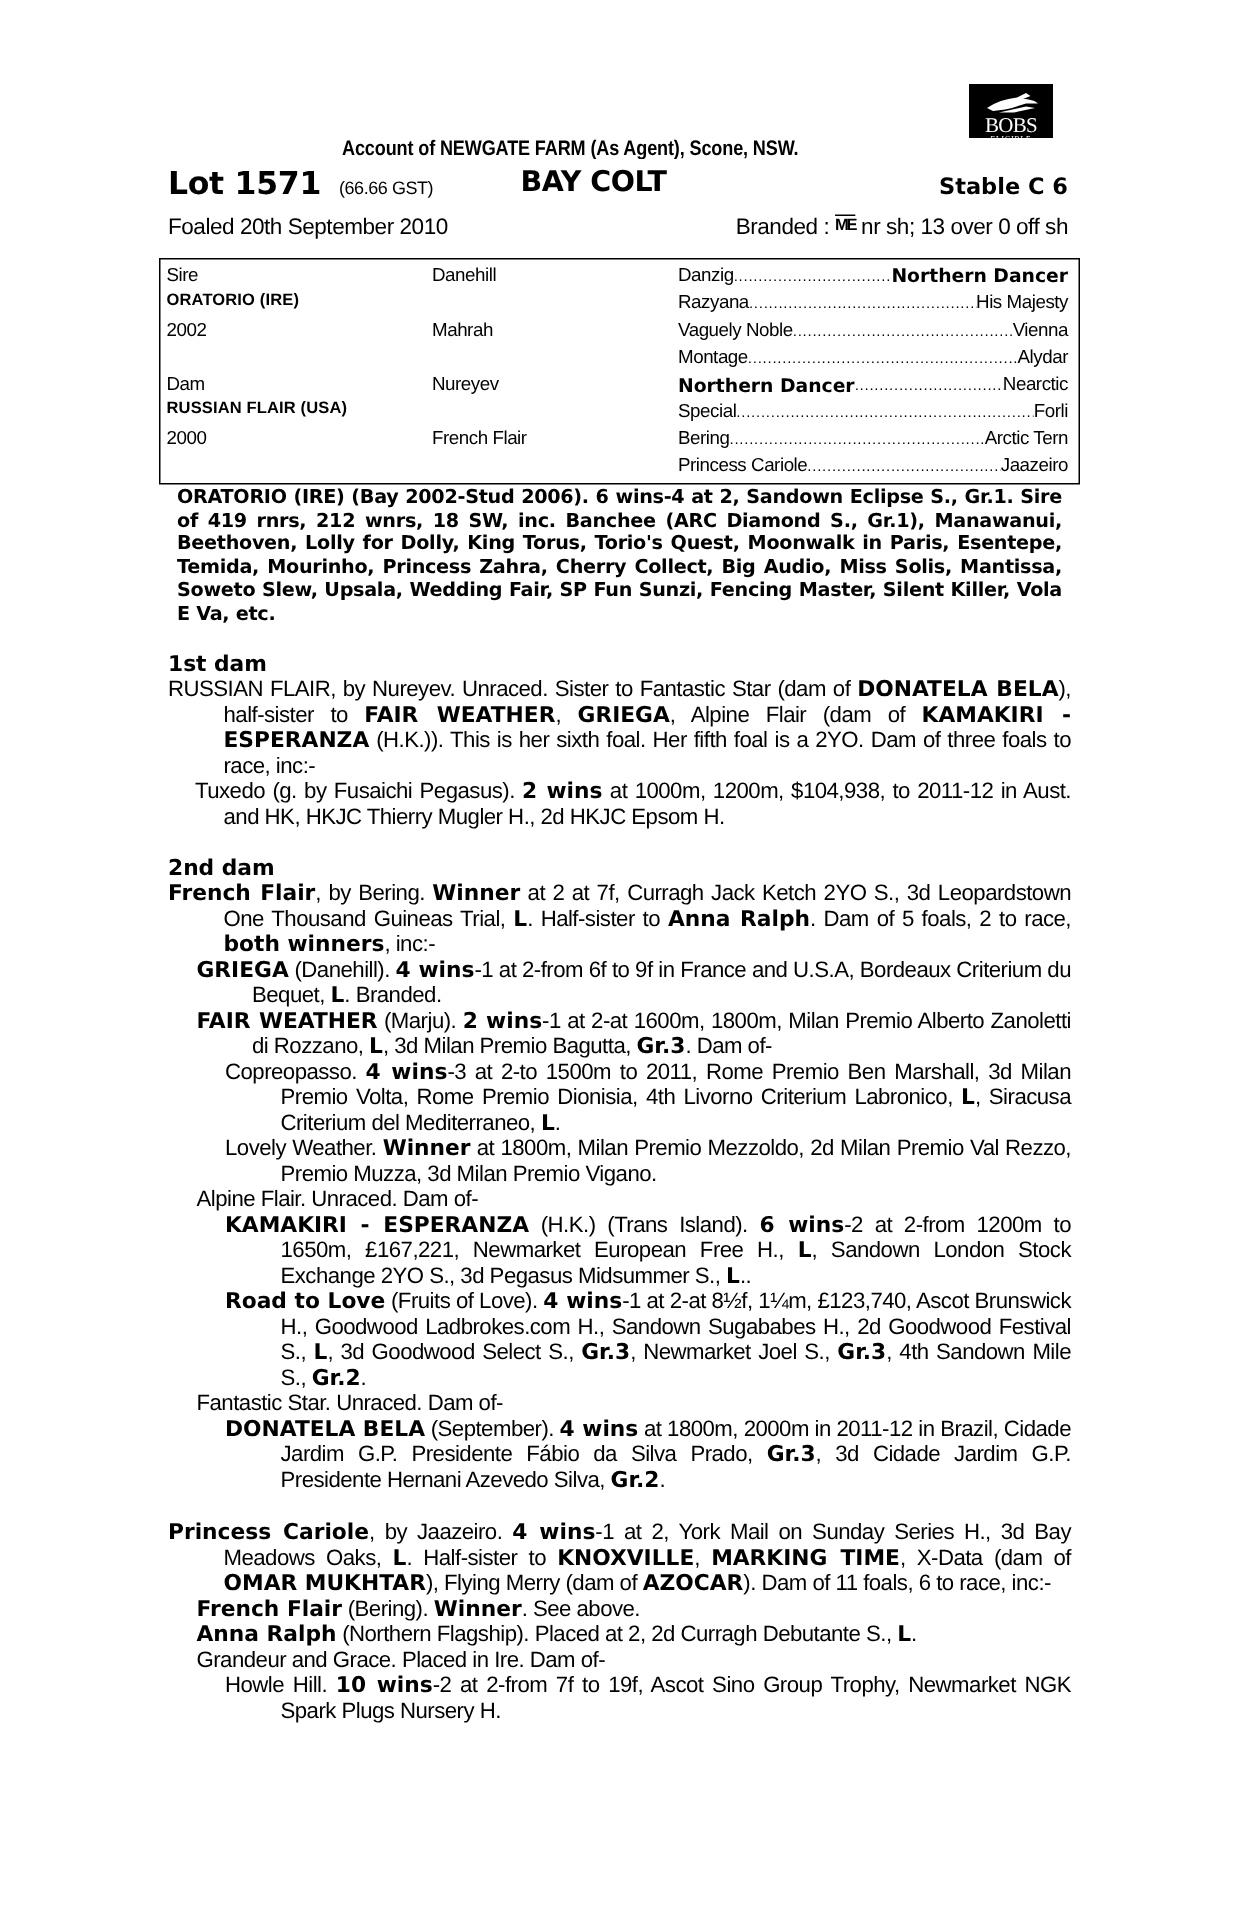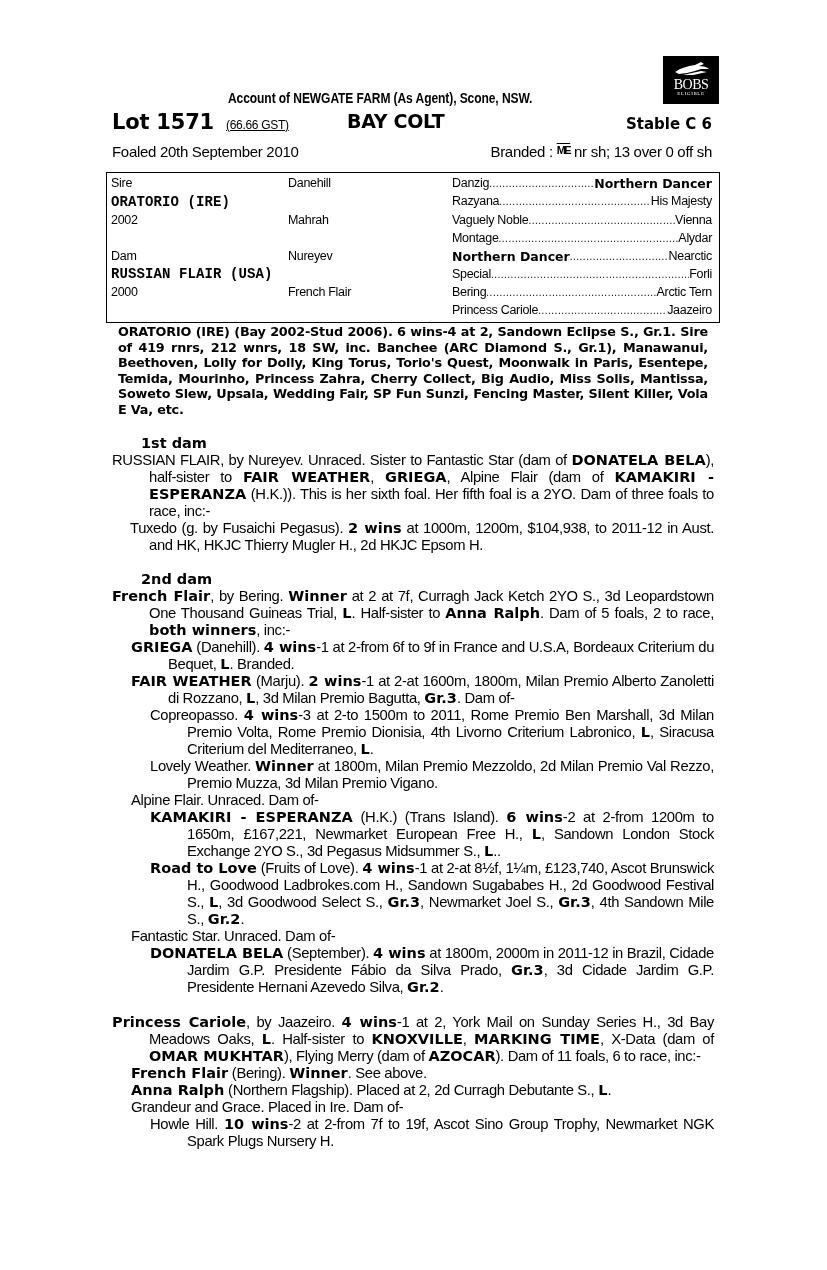--- a/index.html
+++ b/index.html
@@ -1,49 +1,49 @@
 <!DOCTYPE html>
 <html><head>
 <meta charset="utf-8">
 <style>
   html, body { margin: 0; padding: 0; background: #ffffff; }
   body { width: 827px; height: 1270px; position: relative; overflow: hidden; color: #000; font-family: "Liberation Sans", sans-serif; }
   .page { position: absolute; left: 0; top: 0; width: 827px; height: 1270px; }
 
-  .logo { position: absolute; left: 663px; top: 56px; width: 56px; height: 48px; background: #000; color: #fff; text-align: center; }
+  .logo { position: absolute; left: 646px; top: 56px; width: 56px; height: 36px; background: #000; color: #fff; text-align: center; }
   .logo svg { display: block; margin: 4px auto 0; }
   .logo .logo-main { font-family: "Liberation Serif", serif; font-size: 14px; line-height: 13px; letter-spacing: -0.5px; }
   .logo .logo-sub { font-family: "Liberation Serif", serif; font-size: 5px; letter-spacing: 0.6px; line-height: 6px; }
 
   .account { position: absolute; left: 228px; top: 90px; font-family: "Liberation Sans", sans-serif; font-weight: bold; font-size: 14px; transform: scaleX(0.86); transform-origin: left top; white-space: nowrap; letter-spacing: -0.1px; }
 
   .lot-line { position: absolute; left: 112px; top: 110px; width: 600px; height: 26px; white-space: nowrap; }
   .lot-title { position: absolute; left: 0; top: 0; font-family: "DejaVu Sans", sans-serif; font-weight: bold; font-size: 21px; letter-spacing: -0.2px; }
-  .lot-gst { position: absolute; left: 114px; top: 8px; font-size: 12px; letter-spacing: -0.3px; text-decoration: underline; }
+  .lot-gst { position: absolute; left: 114px; top: 8px; font-size: 12px; letter-spacing: -0.3px; }
   .lot-sex { position: absolute; left: 235px; top: 0; font-family: "DejaVu Sans", sans-serif; font-weight: bold; font-size: 19px; letter-spacing: -0.3px; }
   .lot-stable { position: absolute; right: 0; top: 5px; font-family: "DejaVu Sans", sans-serif; font-weight: bold; font-size: 15px; }
 
   .foaled { position: absolute; left: 112px; top: 143px; font-size: 15px; letter-spacing: -0.3px; white-space: nowrap; }
   .branded { position: absolute; right: 115px; top: 143px; font-size: 15px; letter-spacing: -0.3px; white-space: nowrap; }
   .brand-mark { display: inline-block; font-size: 11px; font-weight: bold; vertical-align: 3px; letter-spacing: -1.5px; text-decoration: overline; }
 
   .pedigree { position: absolute; left: 106px; top: 172px; width: 612px; height: 149px; border: 1.5px solid #000; }
   .ped-cell { position: absolute; font-size: 12.5px; letter-spacing: -0.3px; white-space: nowrap; }
-  .ped-big { position: absolute; font-family: Liberation Mono, monospace; font-weight: bold; font-size: 14px; white-space: nowrap; letter-spacing: 0.1px; }
+  .ped-big { position: absolute; font-family: Liberation Sans, sans-serif; font-weight: bold; font-size: 11px; white-space: nowrap; letter-spacing: 0.1px; }
   .ped-row { position: absolute; left: 345px; width: 260px; height: 17px; display: flex; font-size: 12.5px; letter-spacing: -0.3px; white-space: nowrap; }
   .ped-row .l { flex: 0 0 auto; }
   .ped-row .dots { flex: 1 1 auto; overflow: hidden; white-space: nowrap; }
   .ped-row .dots::after { content: "................................................................................................................................................"; letter-spacing: 0.5px; font-size: 10px; }
   .ped-row .r { flex: 0 0 auto; }
   .ped-row .b { font-family: "DejaVu Sans", sans-serif; font-weight: bold; font-size: 12.5px; letter-spacing: 0; }
 
   .sire-summary { position: absolute; left: 118px; top: 324px; width: 590px; font-family: "DejaVu Sans", sans-serif; font-weight: bold; font-size: 12.8px; line-height: 15.5px; text-align: justify; letter-spacing: -0.2px; }
 
   .section { position: absolute; left: 112px; width: 602px; font-size: 14.8px; line-height: 17px; letter-spacing: -0.35px; }
-  .sec-title { font-family: "DejaVu Sans", sans-serif; font-weight: bold; font-size: 14.5px; line-height: 17px; letter-spacing: 0; margin-left: 29px; }
+  .sec-title { font-family: "DejaVu Sans", sans-serif; font-weight: bold; font-size: 14.5px; line-height: 17px; letter-spacing: 0; }
   .para { text-align: justify; text-align-last: left; }
   .lv0 { padding-left: 37px; text-indent: -37px; }
   .lv1 { padding-left: 56px; text-indent: -37px; }
   .lv2 { padding-left: 75px; text-indent: -37px; }
   .lv-sub { padding-left: 37px; text-indent: -19px; }
   .b { font-family: "DejaVu Sans", sans-serif; font-weight: bold; letter-spacing: 0; font-size: 14.5px; }
 </style>
 </head>
 <body>
 

